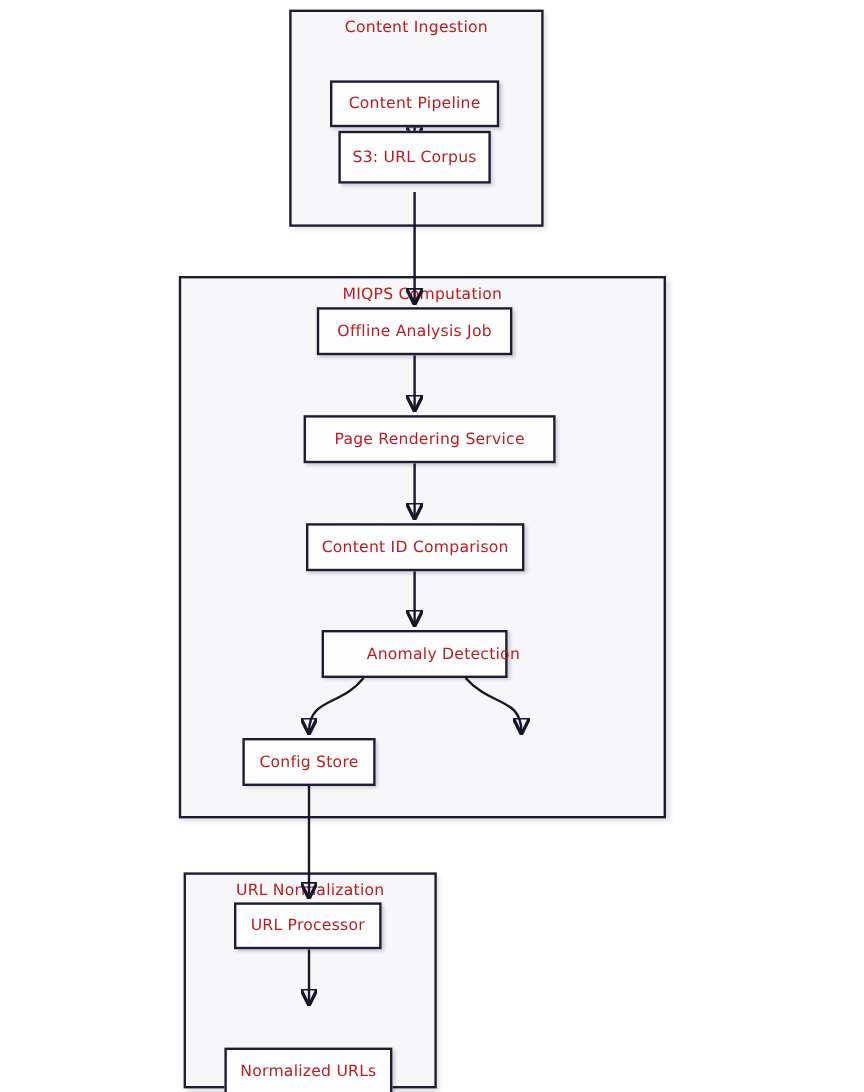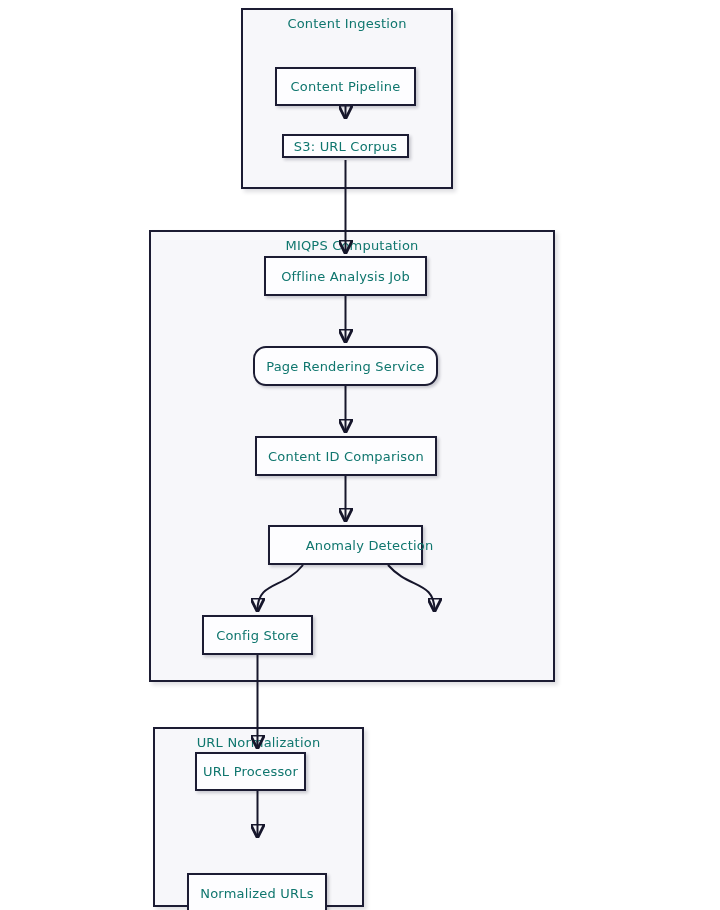--- a/index.html
+++ b/index.html
@@ -2,21 +2,21 @@
 <html><head>
 <meta charset="utf-8">
 <style>
   html, body { margin: 0; padding: 0; background: #ffffff; }
   .stage {
     position: relative;
     width: 720px;
     height: 910px;
     background: #ffffff;
     font-family: "DejaVu Sans", "Liberation Sans", sans-serif;
-    color: #0f766e;
+    color: #b91c1c;
     overflow: hidden;
   }
   .group {
     position: absolute;
     background: #f7f7fa;
     border: 2px solid #1c1c33;
     box-shadow: 3px 3px 4px rgba(28,28,51,0.14);
     z-index: 1;
   }
   .group-title {
@@ -85,30 +85,30 @@
     <path d="M345.5,386 V431" marker-end="url(#arrow)"></path>
     <path d="M345.5,476 V520" marker-end="url(#arrow)"></path>
     <path d="M303,565 C284,589 257.5,581 257.5,610" marker-end="url(#arrow)"></path>
     <path d="M388,565 C409,589 434.5,581 434.5,610" marker-end="url(#arrow)"></path>
     <path d="M257.5,655 V747" marker-end="url(#arrow)"></path>
     <path d="M257.5,791 V836" marker-end="url(#arrow)"></path>
   </svg>
 
   <div class="node" style="left:275px; top:31px; width:141px; height:39px;margin-top:36px;">Content Pipeline</div>
 
-  <div class="node" style="left:282px; top:134px; width:127px; height:24px;">S3: URL Corpus</div>
+  <div class="node" style="left:282px; top:109px; width:127px; height:44px;">S3: URL Corpus</div>
 
   <div class="node" style="left:264px; top:256px; width:163px; height:40px;">Offline Analysis Job</div>
 
-  <div class="node" style="left:253px; top:346px; width:185px; height:40px;border-radius:13px;">Page Rendering Service</div>
+  <div class="node" style="left:253px; top:346px; width:210px; height:40px;">Page Rendering Service</div>
 
   <div class="node" style="left:255px; top:436px; width:182px; height:40px;">Content ID Comparison</div>
 
   <div class="node" style="left:268px; top:525px; width:155px; height:40px;padding-left:48px;">Anomaly Detection</div>
 
   <div class="node" style="left:202px; top:615px; width:111px; height:40px;">Config Store</div>
 
 
-  <div class="node" style="left:195px; top:752px; width:111px; height:39px;">URL Processor</div>
+  <div class="node" style="left:195px; top:752px; width:123px; height:39px;">URL Processor</div>
 
   <div class="node" style="left:187px; top:841px; width:140px; height:40px;margin-top:32px;">Normalized URLs</div>
 
 </div>
 
 </body></html>

